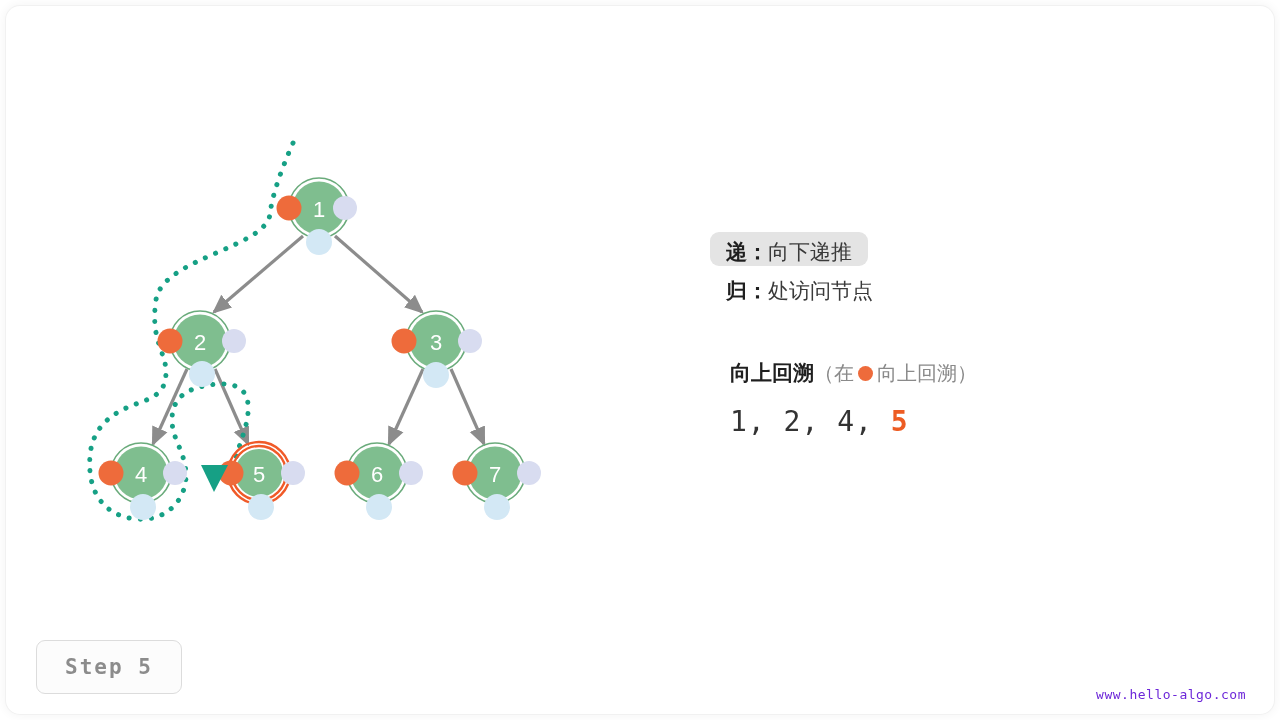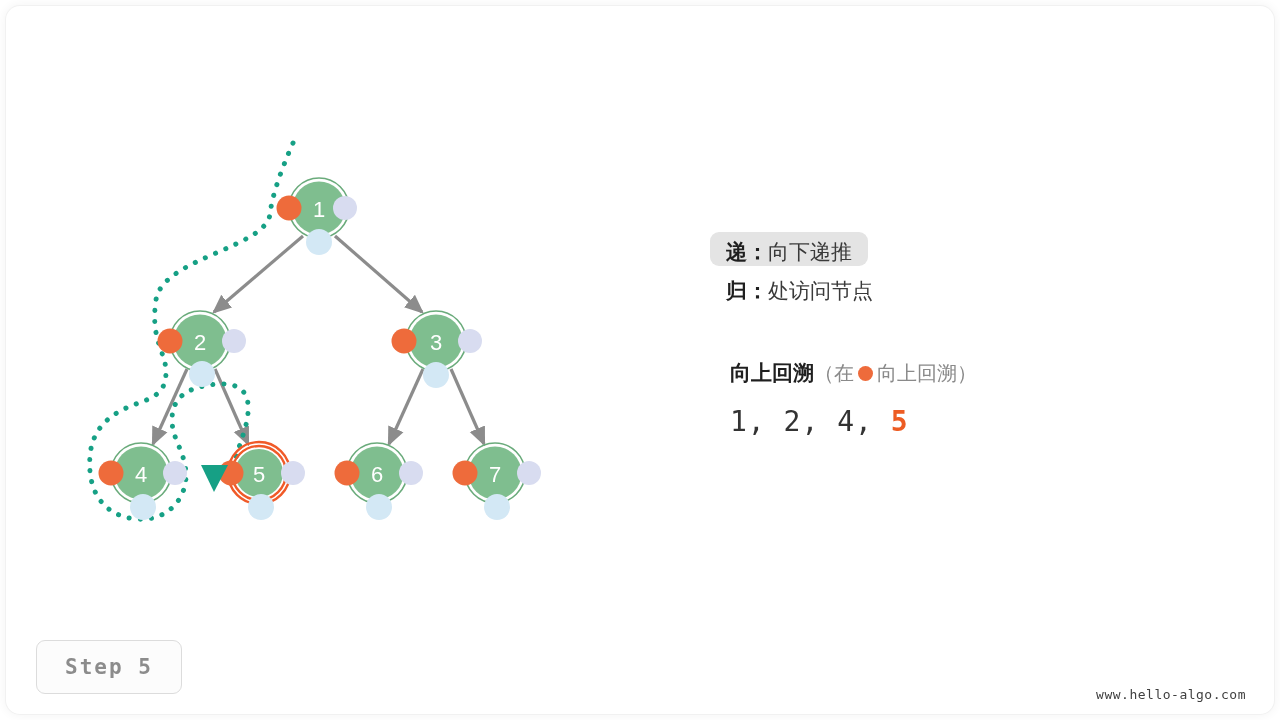--- a/index.html
+++ b/index.html
@@ -133,21 +133,21 @@
     letter-spacing: 2px;
   }
 
   
   #watermark {
     position: absolute;
     right: 34px;
     bottom: 18px;
     font-family: "DejaVu Sans Mono", "Liberation Mono", monospace;
     font-size: 13px;
-    color: #404040;
+    color: #6d28d9;
     letter-spacing: 0.5px;
   }
 
   text.node-num {
     font-family: "Liberation Sans", "DejaVu Sans", sans-serif;
     font-size: 22px;
     fill: #ffffff;
     text-anchor: middle;
     dominant-baseline: central;
   }

